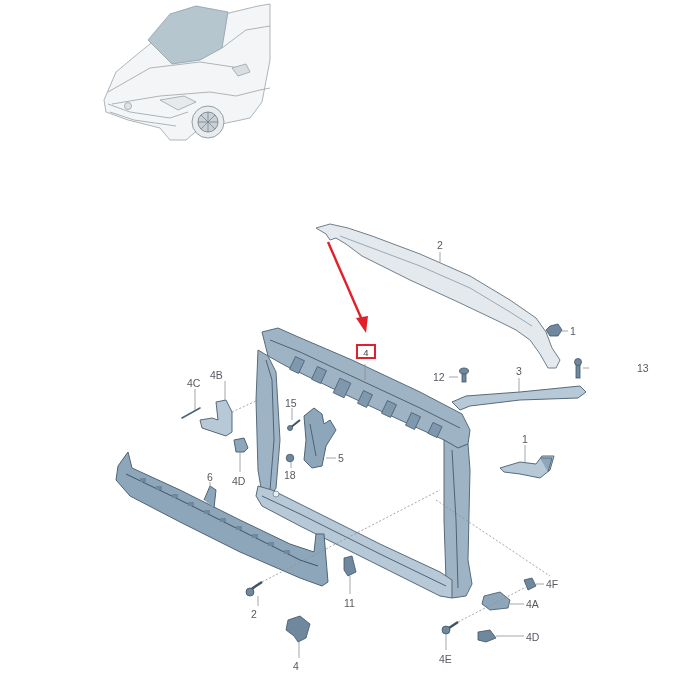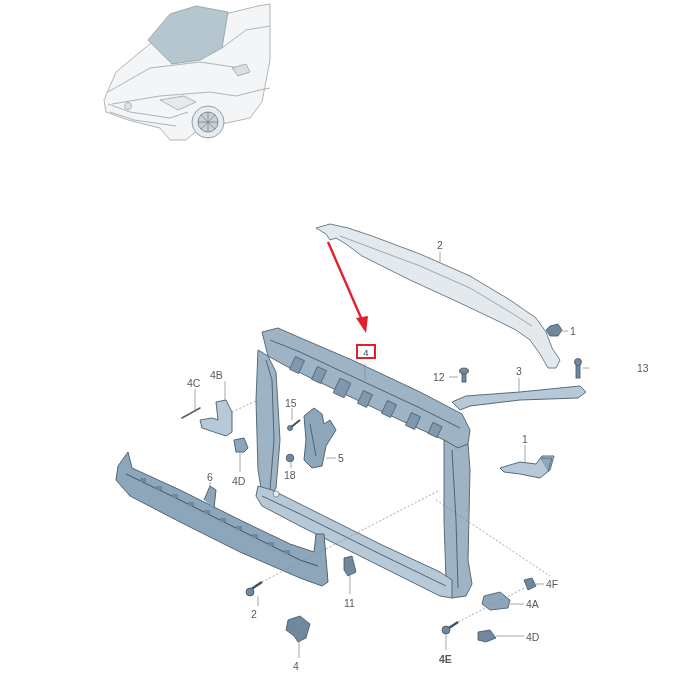--- a/index.html
+++ b/index.html
@@ -197,14 +197,14 @@
   <div class="lbl" style="left:338px;top:453px;">5</div>
   <div class="lbl" style="left:284px;top:470px;">18</div>
   <div class="lbl" style="left:232px;top:476px;">4D</div>
   <div class="lbl" style="left:207px;top:472px;">6</div>
   <div class="lbl" style="left:344px;top:598px;">11</div>
   <div class="lbl" style="left:251px;top:609px;">2</div>
   <div class="lbl" style="left:293px;top:661px;">4</div>
   <div class="lbl" style="left:546px;top:579px;">4F</div>
   <div class="lbl" style="left:526px;top:599px;">4A</div>
   <div class="lbl" style="left:526px;top:632px;">4D</div>
-  <div class="lbl" style="left:439px;top:654px;font-weight:bold;">4E</div>
+  <div class="lbl" style="left:439px;top:654px;">4E</div>
 </div>
 
 </body></html>

